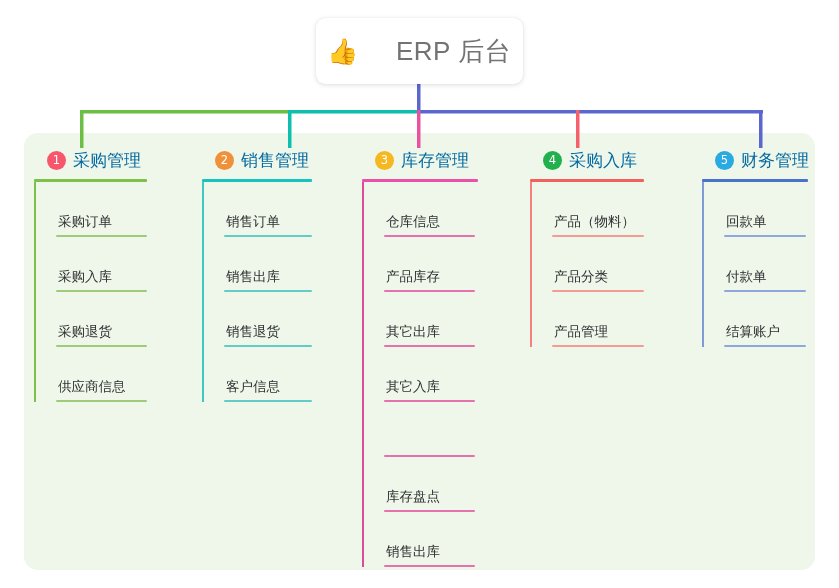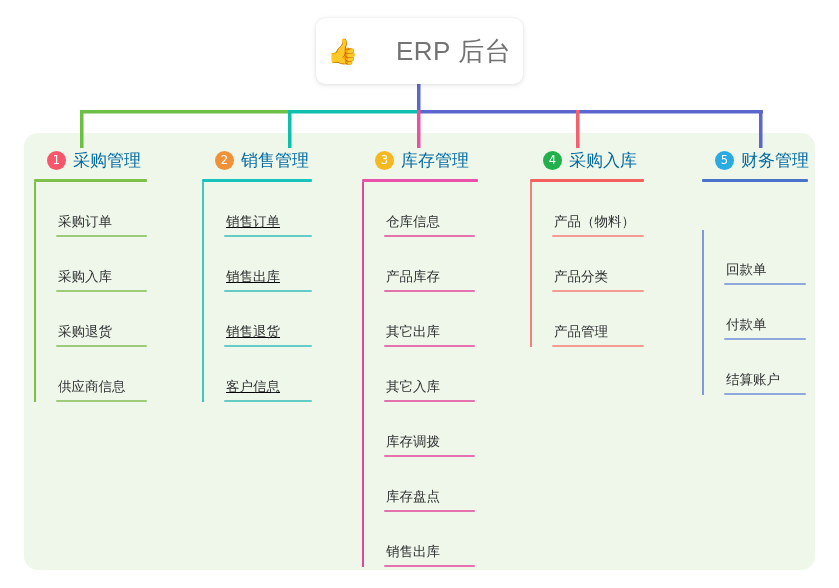--- a/index.html
+++ b/index.html
@@ -187,21 +187,21 @@
             <div class="leaf-rule" style="background: rgb(158, 203, 122);"></div>
           </div>
         </div>
       </div>
       <div class="col" style="left: 202px; top: 147px;">
         <div class="col-head">
           <span class="badge" style="background: rgb(240, 145, 58);">2</span>
           <span class="col-title">销售管理</span>
         </div>
         <div class="head-rule" style="background: rgb(22, 196, 189); width: 110px;"></div>
-        <div class="leaves" style="width: 110px; text-decoration: underline;">
+        <div class="leaves" style="width: 110px;">
           <div class="spine" style="background: rgb(63, 198, 191); height: 220px;"></div>
           <div class="leaf">
             <div class="leaf-label">销售订单</div>
             <div class="leaf-rule" style="background: rgb(99, 204, 198);"></div>
           </div>
           <div class="leaf">
             <div class="leaf-label">销售出库</div>
             <div class="leaf-rule" style="background: rgb(99, 204, 198);"></div>
           </div>
           <div class="leaf">
@@ -232,21 +232,20 @@
           </div>
           <div class="leaf">
             <div class="leaf-label">其它出库</div>
             <div class="leaf-rule" style="background: rgb(229, 114, 174);"></div>
           </div>
           <div class="leaf">
             <div class="leaf-label">其它入库</div>
             <div class="leaf-rule" style="background: rgb(229, 114, 174);"></div>
           </div>
           <div class="leaf">
-            <div class="leaf-label">库存调拨</div>
             <div class="leaf-rule" style="background: rgb(229, 114, 174);"></div>
           </div>
           <div class="leaf">
             <div class="leaf-label">库存盘点</div>
             <div class="leaf-rule" style="background: rgb(229, 114, 174);"></div>
           </div>
           <div class="leaf">
             <div class="leaf-label">销售出库</div>
             <div class="leaf-rule" style="background: rgb(229, 114, 174);"></div>
           </div>
@@ -273,21 +272,21 @@
             <div class="leaf-rule" style="background: rgb(244, 155, 148);"></div>
           </div>
         </div>
       </div>
       <div class="col" style="left: 702px; top: 147px;">
         <div class="col-head">
           <span class="badge" style="background: rgb(41, 171, 226);">5</span>
           <span class="col-title">财务管理</span>
         </div>
         <div class="head-rule" style="background: rgb(74, 114, 200); width: 106px;"></div>
-        <div class="leaves" style="width: 104px; margin-top: 48px;">
+        <div class="leaves" style="width: 104px;">
           <div class="spine" style="background: rgb(127, 154, 214); height: 165px;"></div>
           <div class="leaf">
             <div class="leaf-label">回款单</div>
             <div class="leaf-rule" style="background: rgb(143, 168, 220);"></div>
           </div>
           <div class="leaf">
             <div class="leaf-label">付款单</div>
             <div class="leaf-rule" style="background: rgb(143, 168, 220);"></div>
           </div>
           <div class="leaf">

